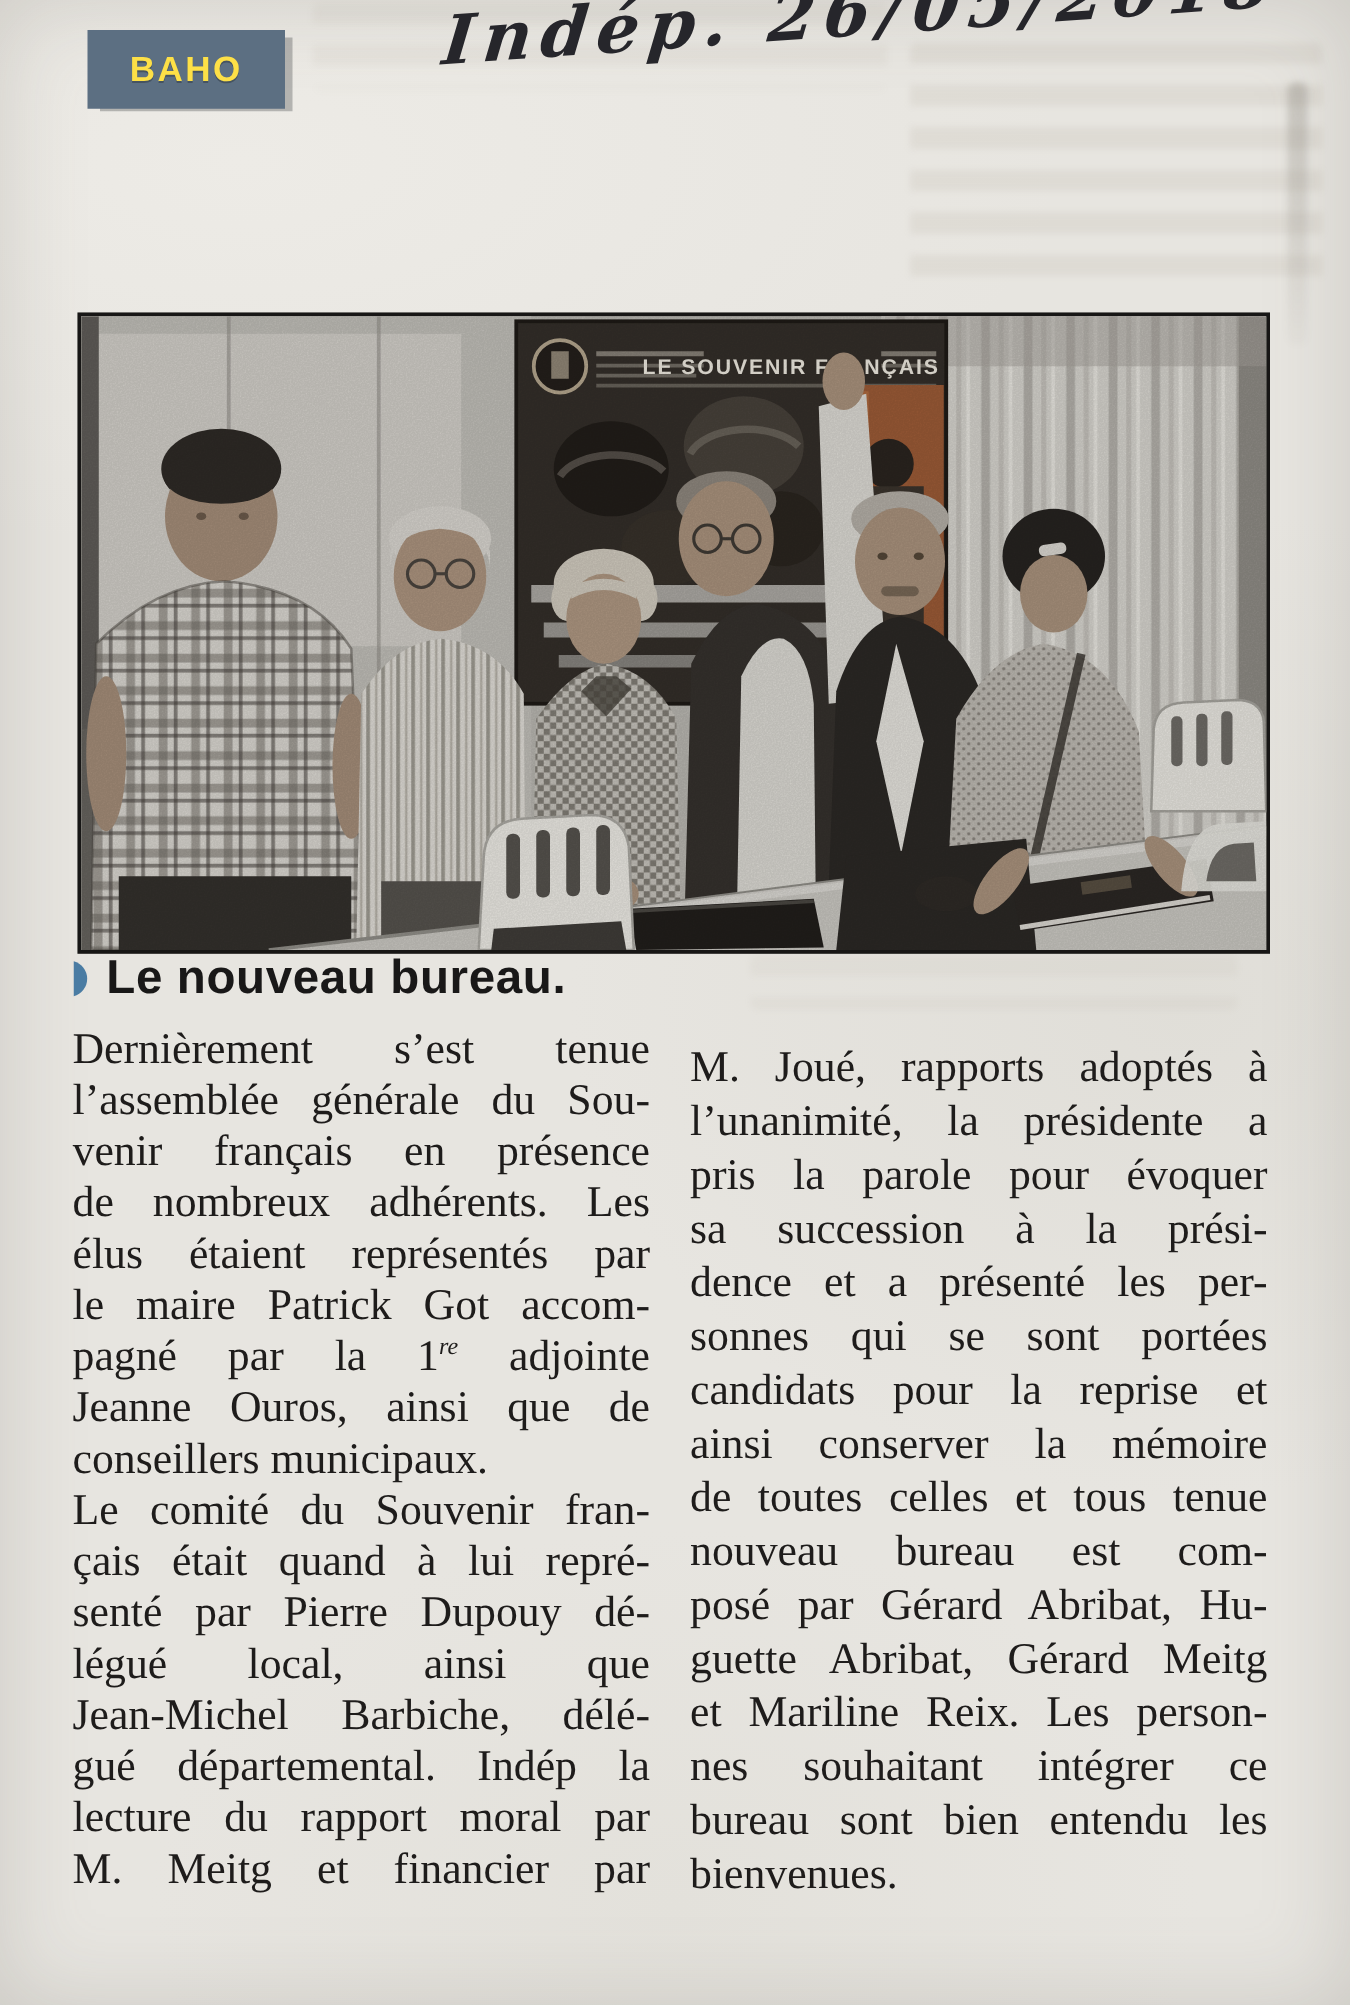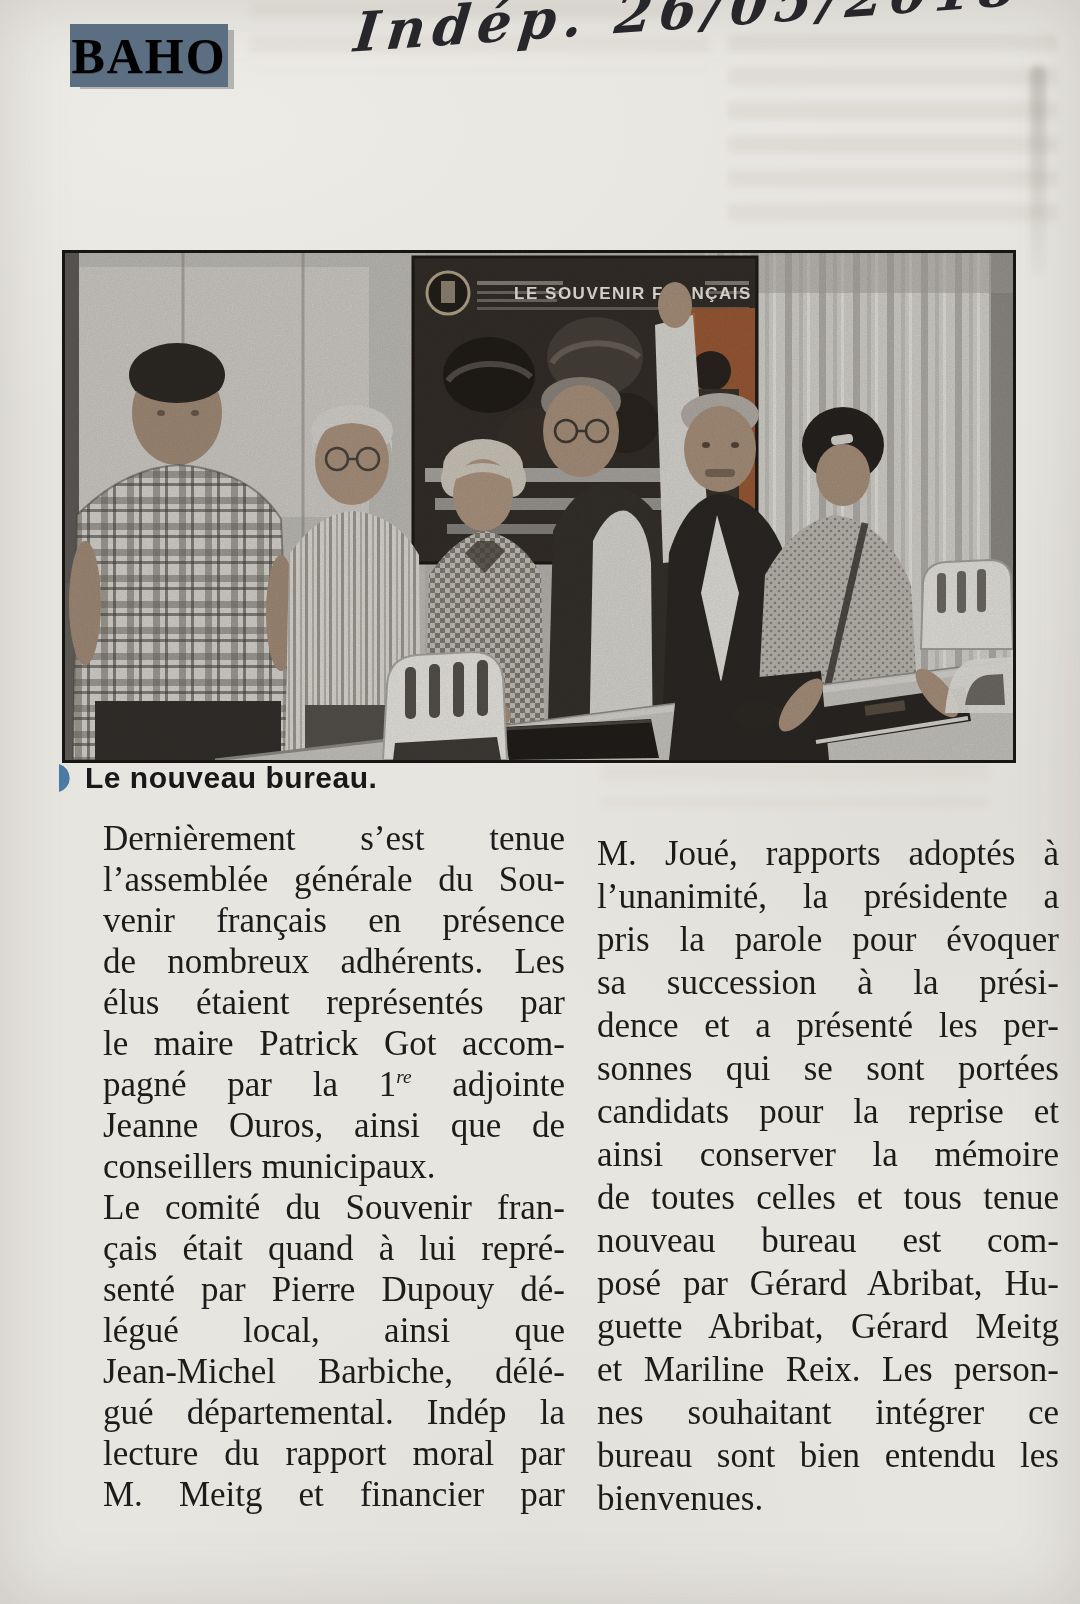--- a/index.html
+++ b/index.html
@@ -21,22 +21,22 @@
   .g3{left:1030px; top:66px; width:16px; height:210px;
       background:linear-gradient(180deg, rgba(110,105,95,.45), rgba(110,105,95,.05)); opacity:.6;}
   .g4{left:250px; top:2px; width:460px; height:70px; opacity:.35;}
   
   .section-box{
     position:absolute; left:70px; top:24px; width:158px; height:63px;
     display:flex; align-items:center; justify-content:center;
     box-shadow:8px 4px 0 -2px rgba(60,62,66,.32);
   }
   .section-box span{
-    font-family:Liberation Serif, serif; font-weight:bold;
-    font-size:50px; letter-spacing:2px; color:#000000;
+    font-family:Liberation Sans, sans-serif; font-weight:bold;
+    font-size:28px; letter-spacing:2px; color:#fde047;
     text-shadow:0 1px 0 rgba(0,0,0,.25);
   }
   
   .handnote{
     position:absolute; left:358px; top:0px; transform:rotate(-4deg) skewX(-10deg);
     transform-origin:left top;
     font-family:"DejaVu Serif", serif; font-style:italic; font-weight:bold;
     font-size:54px; letter-spacing:7px; color:#26262b; white-space:nowrap;
   }
   
@@ -51,25 +51,25 @@
     border:3px solid #171615; box-sizing:content-box; background:#b4b2ac;
   }
   .photo svg{display:block;}
   
   .caption{
     position:absolute; left:58px; top:761px; display:flex; align-items:center; gap:11px;
   }
   .caption .bullet{width:16px; height:30px; flex:0 0 auto;}
   .caption .cap-text{
     font-family:"Liberation Sans", sans-serif; font-weight:bold;
-    font-size:30px; color:#191818; letter-spacing:.5px;
+    font-size:38px; color:#191818; letter-spacing:.5px;
   }
   
   .article{position:absolute; left:58px; top:818px; width:956px;}
-  .col{position:absolute; top:0; width:462px;margin-left:45px;}
+  .col{position:absolute; top:0; width:462px;}
   .col-left{left:0;}
   .col-right{left:494px; padding-top:14px;}
   .line{
     font-size:35px; color:#1e1c1b; white-space:normal;
     height:41px; line-height:41px; overflow:hidden;
   }
   .col-right .line{height:43px; line-height:43px;}
   .jl{text-align:justify;}
   .jl::after{content:""; display:inline-block; width:100%;}
   .line sup{font-size:.55em; line-height:0; vertical-align:super;font-style:italic;}

